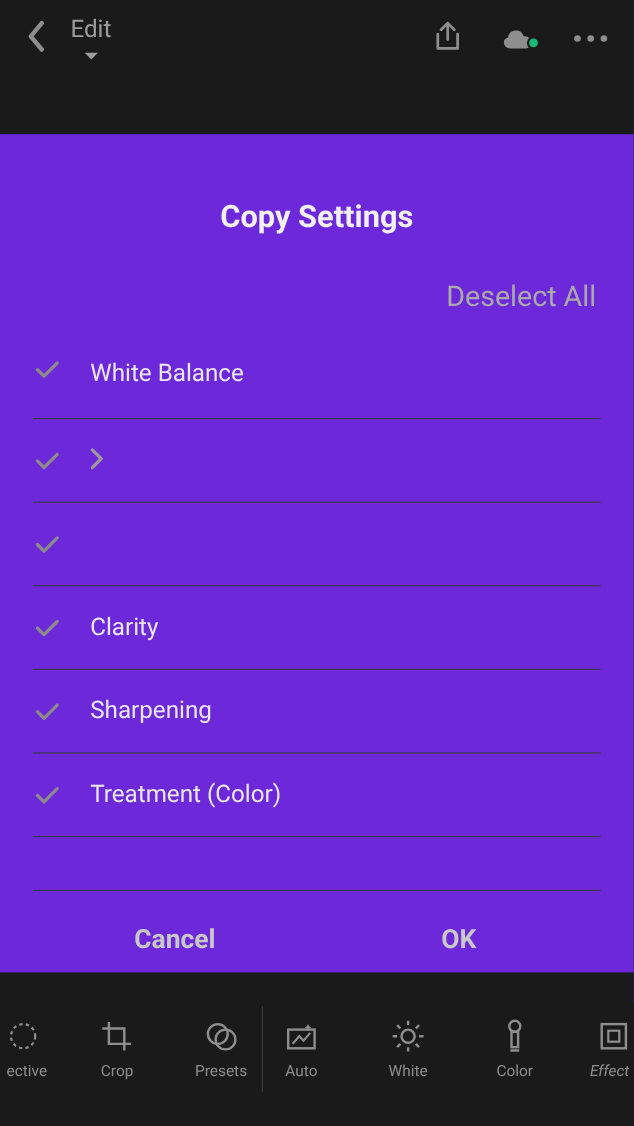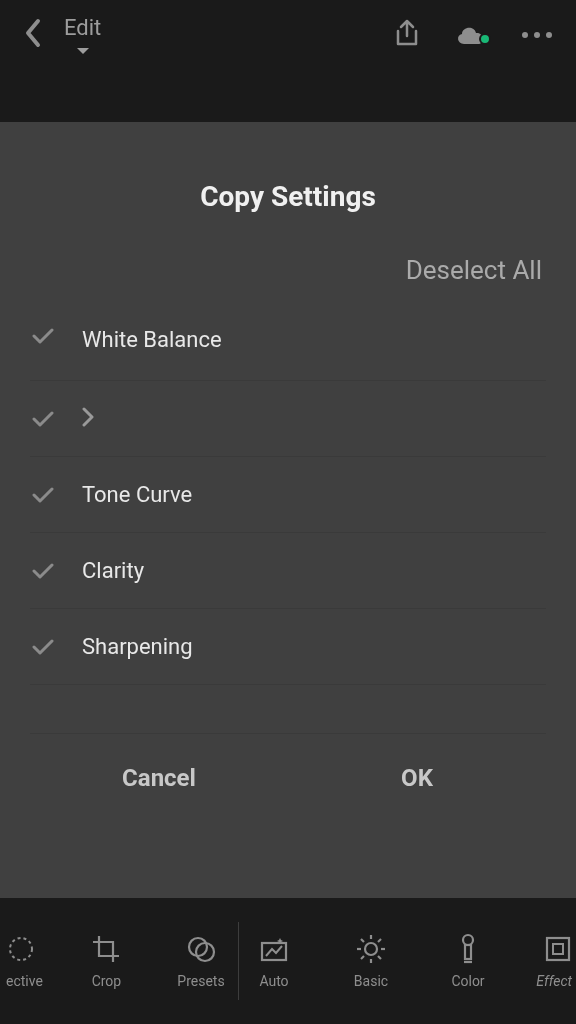--- a/index.html
+++ b/index.html
@@ -54,21 +54,21 @@
   .dots span {
     width: 6px; height: 6px; background: #8e8e8e; border-radius: 50%;
   }
 
   .dialog {
     position: absolute;
     top: 122px;
     left: 0;
     right: 0;
     bottom: 112px;
-    background: #404040;
+    background: #6d28d9;
     padding: 58px 30px 0 30px;
   }
   .dialog-title {
     text-align: center;
     font-size: 28px;
     font-weight: 700;
     color: #f0f0f0;
     margin-bottom: 42px;
   }
   .deselect-row {
@@ -121,21 +121,21 @@
     font-weight: 700;
     color: #c8c8c8;
     padding: 30px 0;
   }
 
   .bottom-bar {
     position: absolute;
     bottom: 0;
     left: 0;
     right: 0;
-    height: 126px;
+    height: 140px;
     background: #1a1a1a;
     display: flex;
     align-items: center;
   }
   .tool-group {
     display: flex;
     align-items: stretch;
     height: 100%;
   }
   .tool-group.left {
@@ -245,41 +245,48 @@
           </svg>
       </span>
     </div>
 
     <div class="setting-item">
       <span class="check">
         <svg width="22" height="18" viewBox="0 0 22 18">
             <path d="M2 9 L8 15 L20 3" stroke="#8b8b8b" stroke-width="3" fill="none" stroke-linecap="round" stroke-linejoin="round"></path>
           </svg>
       </span>
-      <span class="setting-label">Tone Curve</span>
     </div>
 
     <div class="setting-item">
       <span class="check">
         <svg width="22" height="18" viewBox="0 0 22 18">
             <path d="M2 9 L8 15 L20 3" stroke="#8b8b8b" stroke-width="3" fill="none" stroke-linecap="round" stroke-linejoin="round"></path>
           </svg>
       </span>
       <span class="setting-label">Clarity</span>
     </div>
 
     <div class="setting-item">
       <span class="check">
         <svg width="22" height="18" viewBox="0 0 22 18">
             <path d="M2 9 L8 15 L20 3" stroke="#8b8b8b" stroke-width="3" fill="none" stroke-linecap="round" stroke-linejoin="round"></path>
           </svg>
       </span>
       <span class="setting-label">Sharpening</span>
     </div>
 
+    <div class="setting-item">
+      <span class="check">
+        <svg width="22" height="18" viewBox="0 0 22 18">
+            <path d="M2 9 L8 15 L20 3" stroke="#8b8b8b" stroke-width="3" fill="none" stroke-linecap="round" stroke-linejoin="round"></path>
+          </svg>
+      </span>
+      <span class="setting-label">Treatment (Color)</span>
+    </div>
 
   </div>
 
   <div class="dialog-actions">
     <div class="dialog-btn">Cancel</div>
     <div class="dialog-btn">OK</div>
   </div>
 </div>
 
 <div class="bottom-bar">
@@ -331,21 +338,21 @@
               <line x1="15" y1="25" x2="15" y2="29"></line>
               <line x1="1" y1="15" x2="5" y2="15"></line>
               <line x1="25" y1="15" x2="29" y2="15"></line>
               <line x1="5" y1="5" x2="8" y2="8"></line>
               <line x1="22" y1="22" x2="25" y2="25"></line>
               <line x1="22" y1="8" x2="25" y2="5"></line>
               <line x1="5" y1="25" x2="8" y2="22"></line>
             </g>
           </svg>
       </span>
-      <span>Basic</span>
+      <span>White</span>
     </div>
     <div class="tool-item">
       <span class="ico">
         <svg width="22" height="32" viewBox="0 0 22 32">
             <circle cx="11" cy="7" r="5" stroke="#8e8e8e" stroke-width="2.2" fill="none"></circle>
             <rect x="8" y="12" width="6" height="14" stroke="#8e8e8e" stroke-width="2.2" fill="none"></rect>
             <line x1="7" y1="29" x2="15" y2="29" stroke="#8e8e8e" stroke-width="2.2"></line>
           </svg>
       </span>
       <span>Color</span>

